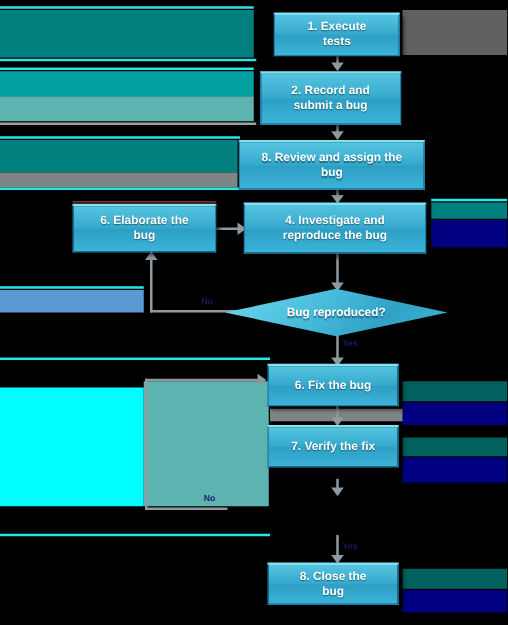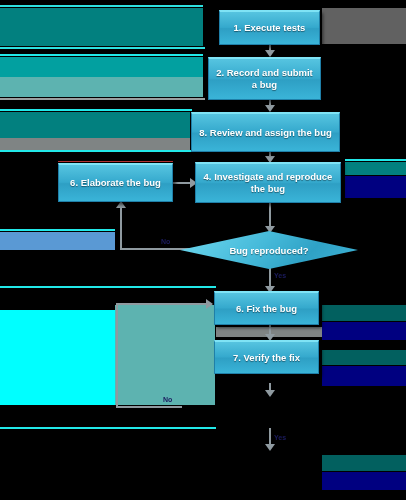--- a/index.html
+++ b/index.html
@@ -76,21 +76,21 @@
     background: linear-gradient(180deg, #56c4e0 0%, #35a9cd 48%, #2e9fc4 52%, #3ab4d8 100%);
     box-shadow: 3px 3px 3px rgba(0,0,0,0.55);
     display: flex;
     align-items: center;
     justify-content: center;
     text-align: center;
     color: #ffffff;
     font-size: 9.5px;
     font-weight: bold;
     line-height: 12px;
-    padding: 0 6px;
+    padding: 0 16px;
     text-shadow: 0 1px 1px rgba(0,0,0,0.45);
   }
 
   
   .node-diamond {
     position: absolute;
     display: flex;
     align-items: center;
     justify-content: center;
     pointer-events: none;
@@ -212,14 +212,15 @@
   <div class="node-diamond" style="left:180px; top:231px; width:178px; height:38px;">
     <div class="dia-shape"></div>
     <div class="dia-text">Bug reproduced?</div>
   </div>
 
   <div class="node-box" style="left:214px; top:291px; width:105px; height:34px;">6. Fix the bug</div>
 
   <div class="node-box" style="left:214px; top:340px; width:105px; height:34px;">7. Verify the fix</div>
 
 
+  <div class="node-box" style="left:214px; top:450px; width:105px; height:34px;">8. Close the bug</div>
 
 </div>
 
 </body></html>

